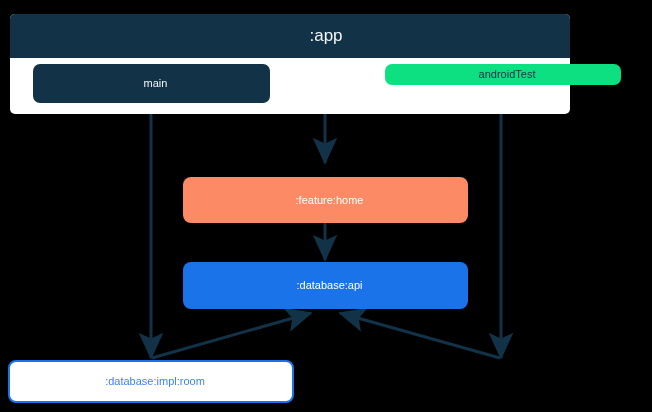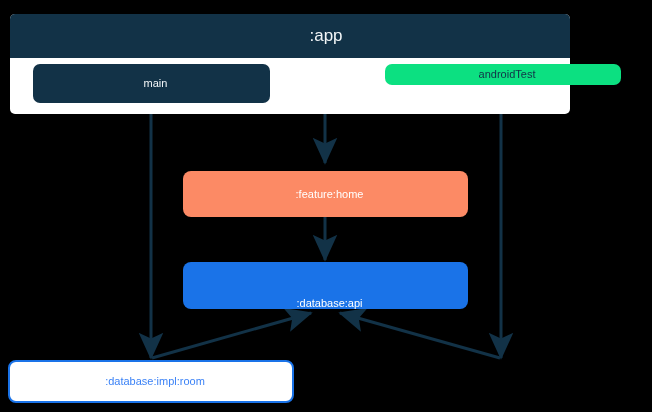--- a/index.html
+++ b/index.html
@@ -81,36 +81,35 @@
     width: 236px;
     height: 21px;
     background: #0ce081;
     color: #123247;
     border-radius: 7px;
   }
 
   
   #node-feature-home {
     left: 183px;
-    top: 171px;
+    top: 177px;
     width: 285px;
     height: 46px;
     background: #fc8a65;
     color: #ffffff;
     border-radius: 8px;
   }
   #node-database-api {
     left: 183px;
     top: 262px;
     width: 285px;
     height: 47px;
     background: #1a73e8;
     color: #ffffff;
     border-radius: 8px;
-    align-items: flex-end;
   }
   #node-database-impl-room {
     left: 8px;
     top: 360px;
     width: 286px;
     height: 43px;
     background: #ffffff;
     color: #3b82f6;
     border: 2px solid #1a73e8;
     border-radius: 8px;

